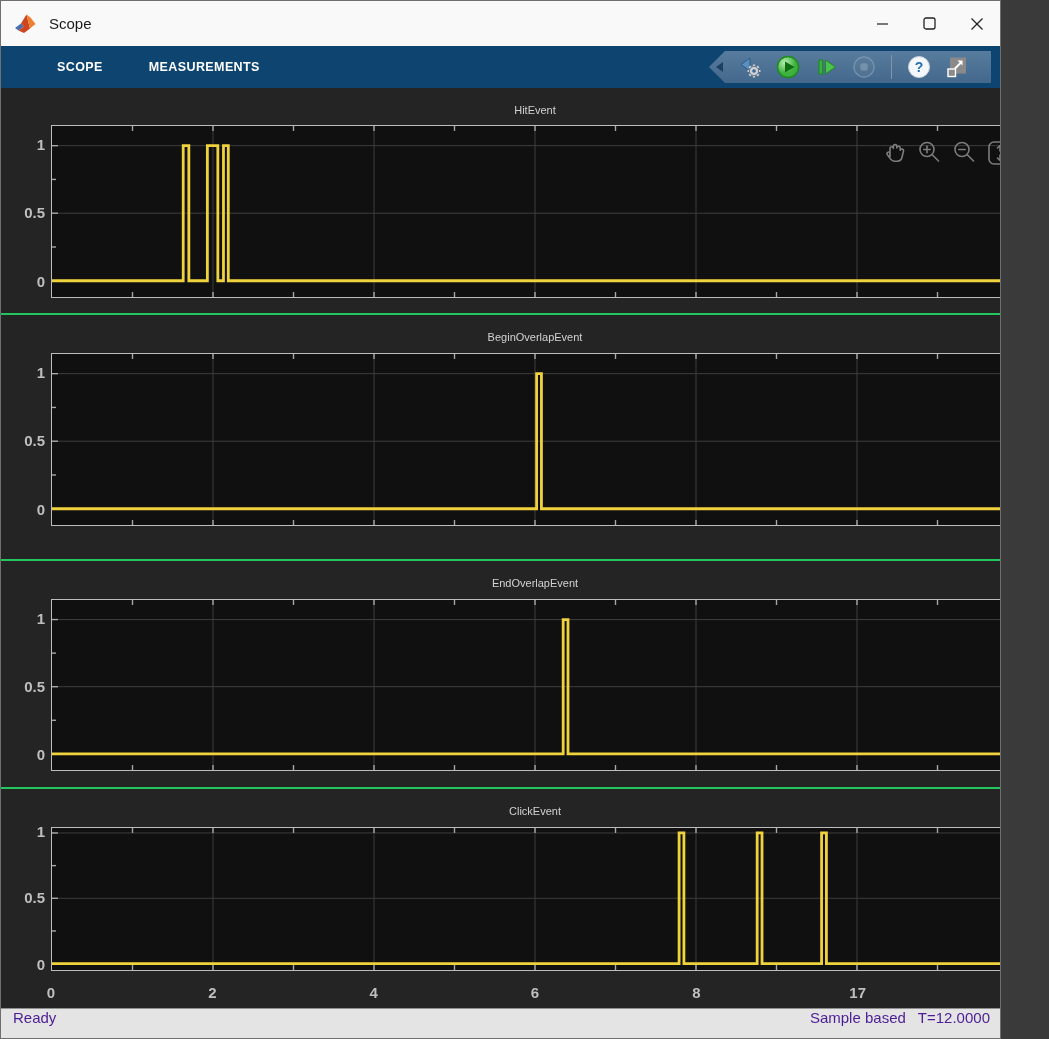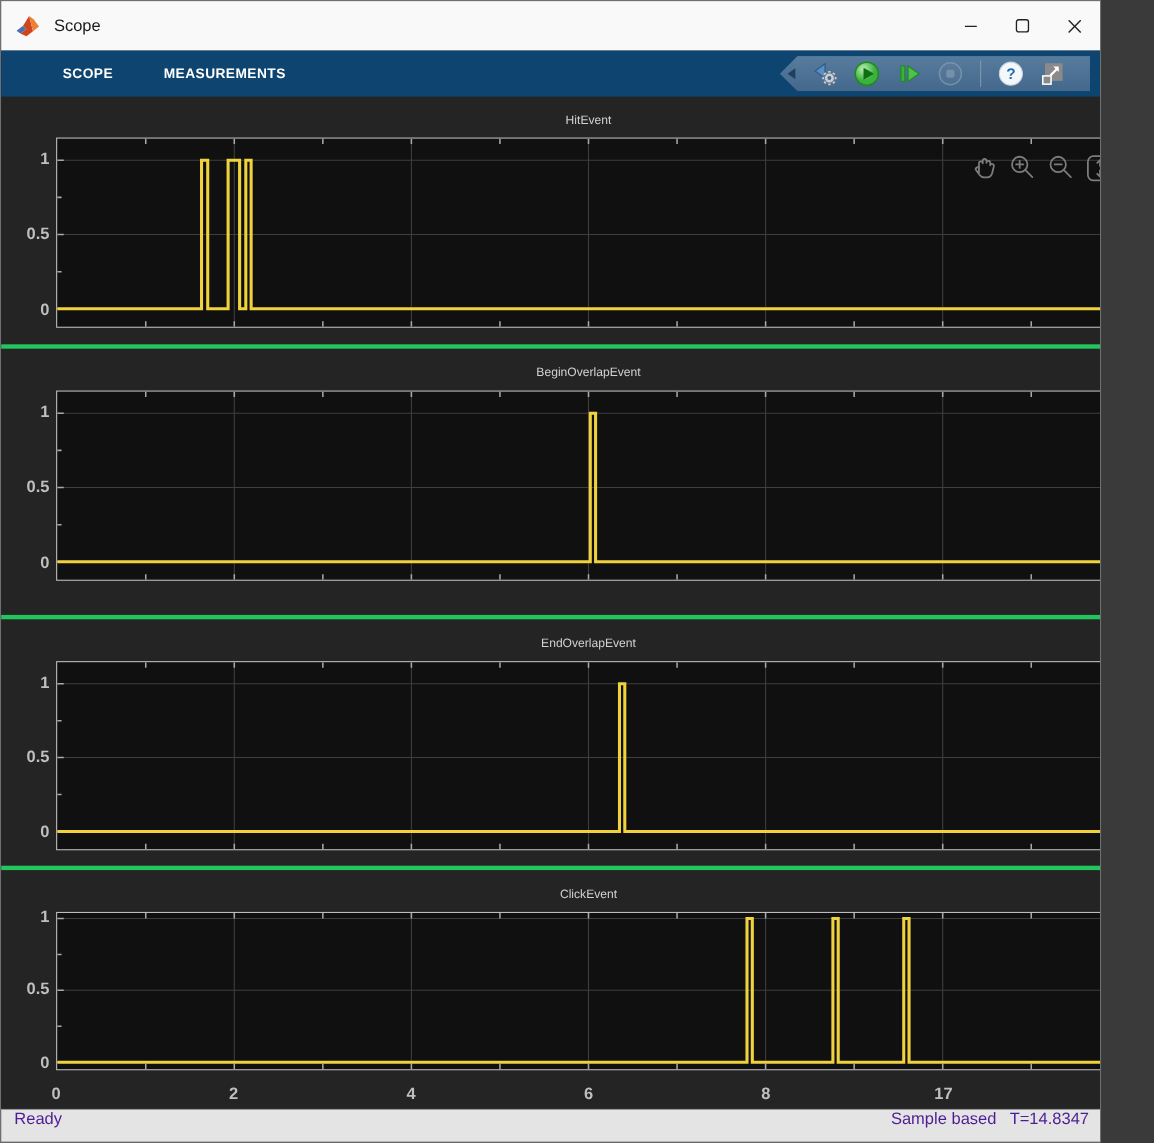--- a/index.html
+++ b/index.html
@@ -29,21 +29,21 @@
   .qab .collapse-arrow{
     position:absolute;left:7px;top:50%;transform:translateY(-50%);
     width:0;height:0;border-top:5px solid transparent;border-bottom:5px solid transparent;
     border-right:7px solid #1d4062;
   }
   .qab-icon{width:26px;height:26px;display:flex;align-items:center;justify-content:center;}
   .qab-sep{width:1px;height:24px;background:#7f97ac;margin:0 2px;}
   
   .scope-area{background:#242424;height:920px;position:relative;}
   .panel{position:relative;width:100%;}
-  .panel.divided{border-top:4px solid #22c55e;padding-left:20px;}
+  .panel.divided{border-top:2px solid #22c55e;padding-left:20px;}
   .panel-title{
     position:absolute;left:50px;width:968px;top:11px;height:22px;line-height:22px;
     text-align:center;color:#d2d2d2;font-size:11px;
   }
   .plot-box{
     position:absolute;left:50px;width:968px;
     background:#101010;border:1px solid #bdbdbd;
   }
   svg.plot{position:absolute;left:0;top:0;width:100%;height:100%;}
   .grid{stroke:#3e3e3e;stroke-width:1;}
@@ -386,17 +386,17 @@
         <div class="xlabel" style="left: 834.667px; top: 194px;">17</div>
         <div class="xlabel" style="left: 996px; top: 194px;">3</div>
       </div>
 
   </div>
 
   <div class="statusbar">
     <span class="status-left">Ready</span>
     <span class="status-right">
       <span>Sample based</span>
-      <span>T=14.8347</span>
+      <span>T=12.0000</span>
     </span>
   </div>
 
 </div>
 
 </body></html>

